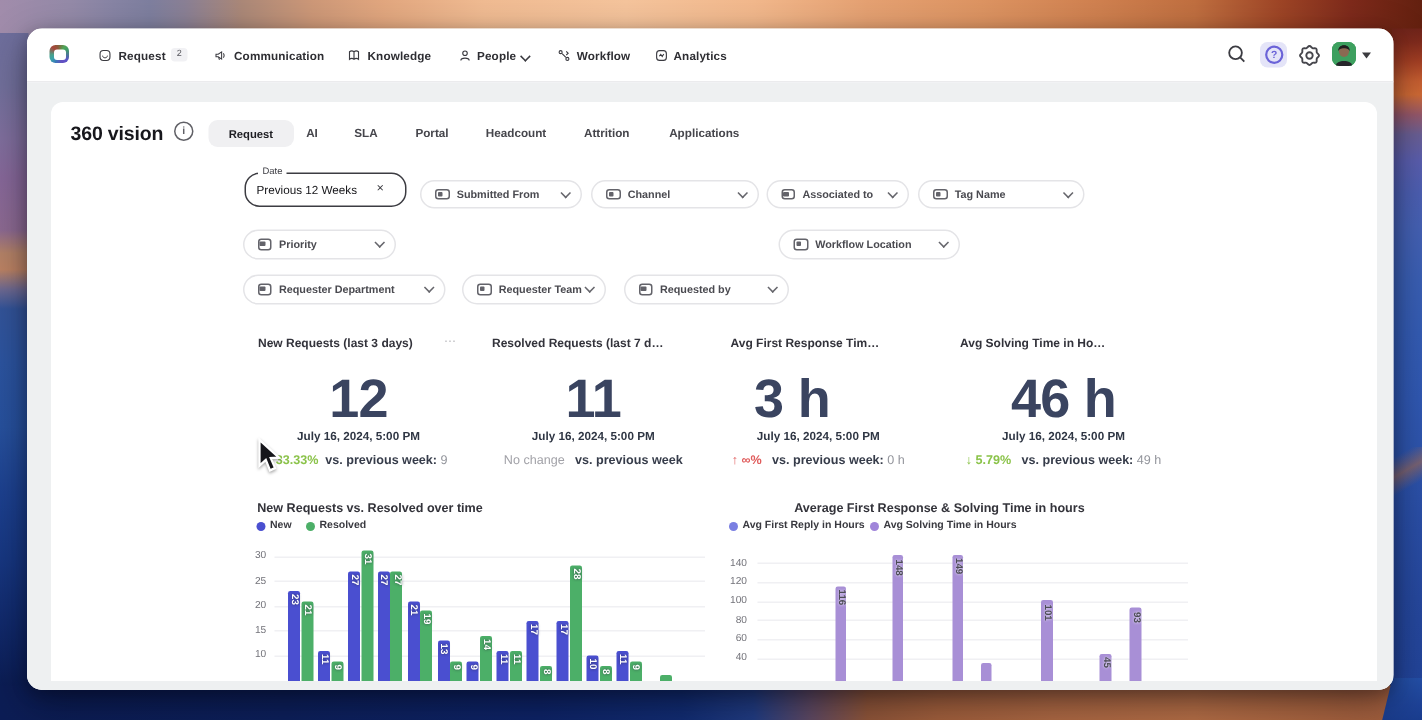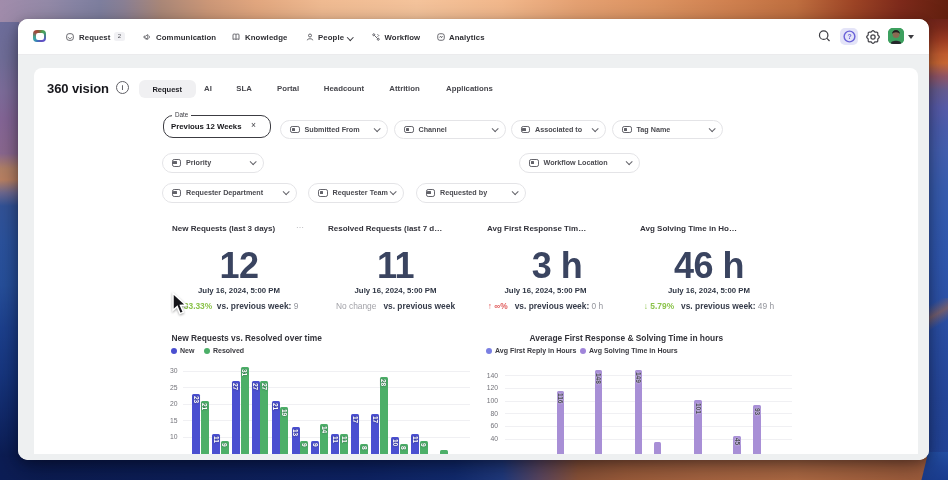--- a/index.html
+++ b/index.html
@@ -45,21 +45,21 @@
 #tab-active span { position:absolute; left:50%; top:5px; transform:translateX(-50%); font-size:7.5px; font-weight:700; color:#1d1d22; }
 
 
 .chip { position:absolute; height:19.5px; background:#fff; border:1px solid #e4e4e7; border-radius:10px; display:flex; align-items:center; padding:0 8px 0 9px; }
 .chip .cico { width:9.5px; height:7.5px; border:1.1px solid #63636a; border-radius:2.2px; margin-right:5px; position:relative; flex:none; }
 .chip .cico::after { content:""; position:absolute; left:0.8px; top:1.2px; width:3.4px; height:2.9px; background:#63636a; border-radius:0.6px; }
 .chip .clab { font-size:7.2px; font-weight:600; color:#4a4a50; white-space:nowrap; }
 .chip .cchev { margin-left:auto; width:4.6px; height:4.6px; border-right:1px solid #66666c; border-bottom:1px solid #66666c; transform:rotate(45deg) translateY(-1.2px); flex:none; }
 #date-chip { left:162.5px; top:115px; width:108.5px; height:23px; border:1.5px solid #3c3c42; border-radius:10px; background:#fff; }
 #date-lab { left:172px; top:111px; font-size:6.3px; color:#3a3a40; background:#fff; padding:0 3px; }
-#date-val { left:171px; top:121.5px; font-size:7.8px; font-weight:700; color:#141418; }
+#date-val { left:171px; top:121.5px; font-size:7.8px; font-weight:400; color:#141418; }
 #date-x { left:251px; top:119.5px; font-size:8.5px; color:#3c3c42; }
 
 
 .kpi-t { position:absolute; top:223.5px; font-size:8px; font-weight:700; color:#33333b; white-space:nowrap; }
 .kpi-n { position:absolute; top:245px; width:156px; text-align:center; font-size:36px; font-weight:700; color:#3a4460; letter-spacing:-0.5px; }
 .kpi-d { position:absolute; top:286px; width:156px; text-align:center; font-size:7.8px; font-weight:700; color:#2f3644; }
 .kpi-c { position:absolute; top:301px; width:156px; text-align:center; font-size:8.4px; white-space:nowrap; }
 .grn { color:#8bc34a; font-weight:700; }
 .red { color:#e05c5c; font-weight:700; }
 .gry { color:#a2a2a8; }
@@ -217,21 +217,21 @@
       </div>
 
   <div class="kpi-t" style="left:172px">New Requests (last 3 days)</div>
   <div class="abs" style="left:296px; top:223px; font-size:8px; color:#b9b9be; letter-spacing:1px;">⋯</div>
   <div class="kpi-t" style="left:328px">Resolved Requests (last 7 d…</div>
   <div class="kpi-t" style="left:487px">Avg First Response Tim…</div>
   <div class="kpi-t" style="left:640px">Avg Solving Time in Ho…</div>
 
   <div class="kpi-n" style="left:161px">12</div>
   <div class="kpi-n" style="left:317.5px">11</div>
-  <div class="kpi-n" style="left:479px">3 h</div>
+  <div class="kpi-n" style="left:450px">3 h</div>
   <div class="kpi-n" style="left:631px">46 h</div>
 
   <div class="kpi-d" style="left:161px">July 16, 2024, 5:00 PM</div>
   <div class="kpi-d" style="left:317.5px">July 16, 2024, 5:00 PM</div>
   <div class="kpi-d" style="left:467.5px">July 16, 2024, 5:00 PM</div>
   <div class="kpi-d" style="left:631px">July 16, 2024, 5:00 PM</div>
 
   <div class="kpi-c" style="left:161px"><span class="grn">↑33.33%</span><span class="drk">&nbsp;&nbsp;vs. previous week:</span><span class="val"> 9</span></div>
   <div class="kpi-c" style="left:317.5px"><span class="gry">No change</span><span class="drk">&nbsp;&nbsp;&nbsp;vs. previous week</span></div>
   <div class="kpi-c" style="left:467.5px"><span class="red">↑ ∞%</span><span class="drk">&nbsp;&nbsp;&nbsp;vs. previous week:</span><span class="val"> 0 h</span></div>

